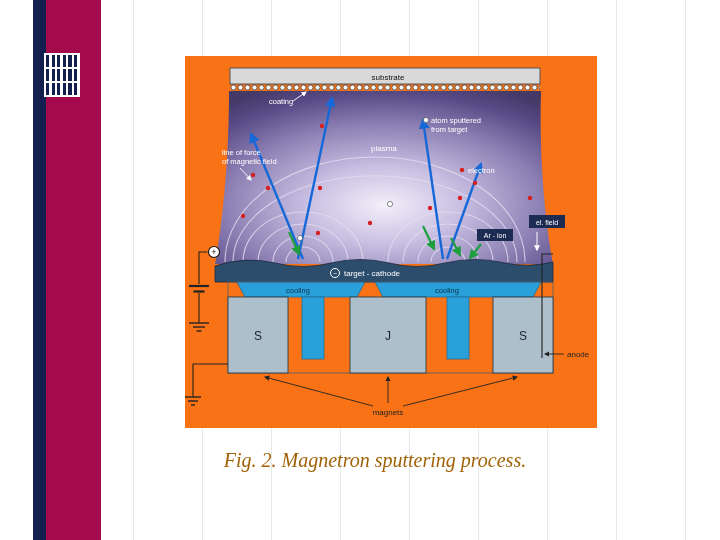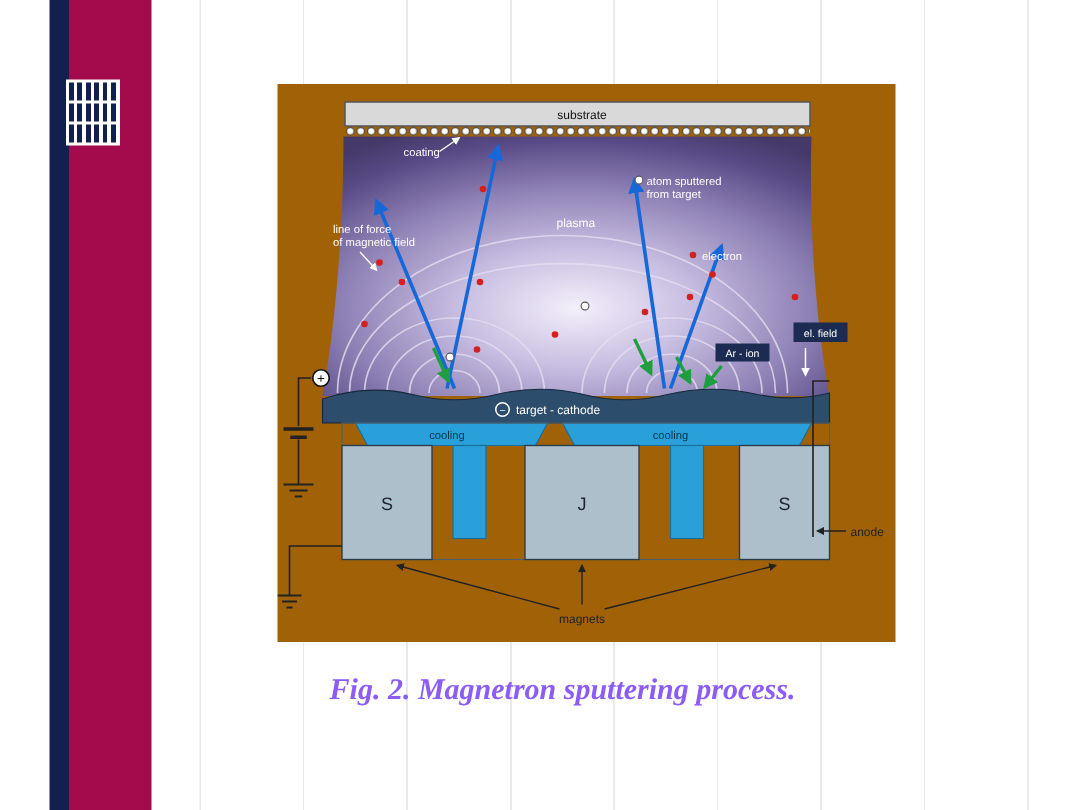--- a/index.html
+++ b/index.html
@@ -7,25 +7,25 @@
          font-family:"Liberation Sans",sans-serif;}
   .pinstripes{position:absolute;left:133px;top:0;right:0;bottom:0;
 
               background:repeating-linear-gradient(to right,#e9e9e9 0 1px,transparent 1px 69px);
               z-index:0;}
   .navy-bar{position:absolute;left:33px;top:0;width:13px;height:540px;background:#131f4f;z-index:1;}
   .crimson-bar{position:absolute;left:46px;top:0;width:55px;height:540px;background:#a30b4d;z-index:1;}
   .logo{position:absolute;left:44px;top:53px;width:36px;height:44px;background:#ffffff;
         padding:2px;box-sizing:border-box;display:grid;grid-template-rows:1fr 1fr 1fr;grid-gap:2px;z-index:2;}
   .logo .row{background:repeating-linear-gradient(90deg,#131f4f 0 3.2px,transparent 3.2px 5.6px);}
-  .figure{position:absolute;left:185px;top:56px;width:412px;height:372px;background:#a16207;z-index:2;}
+  .figure{position:absolute;left:185px;top:56px;width:412px;height:372px;background:#f97316;z-index:2;}
   .figure svg{display:block;}
   .caption{position:absolute;left:140px;top:449px;width:470px;text-align:center;z-index:2;
-           font-family:"Liberation Serif",serif;font-style:italic;font-weight:700;
-           font-size:20px;color:#8b5cf6;}
+           font-family:"Liberation Serif",serif;font-style:italic;font-weight:400;
+           font-size:20px;color:#a16207;}
   text{font-family:"Liberation Sans",sans-serif;}
 </style>
 </head>
 <body>
 
 <div class="slide">
   <div class="pinstripes"></div>
   <div class="navy-bar"></div>
   <div class="crimson-bar"></div>
   <div class="logo">

